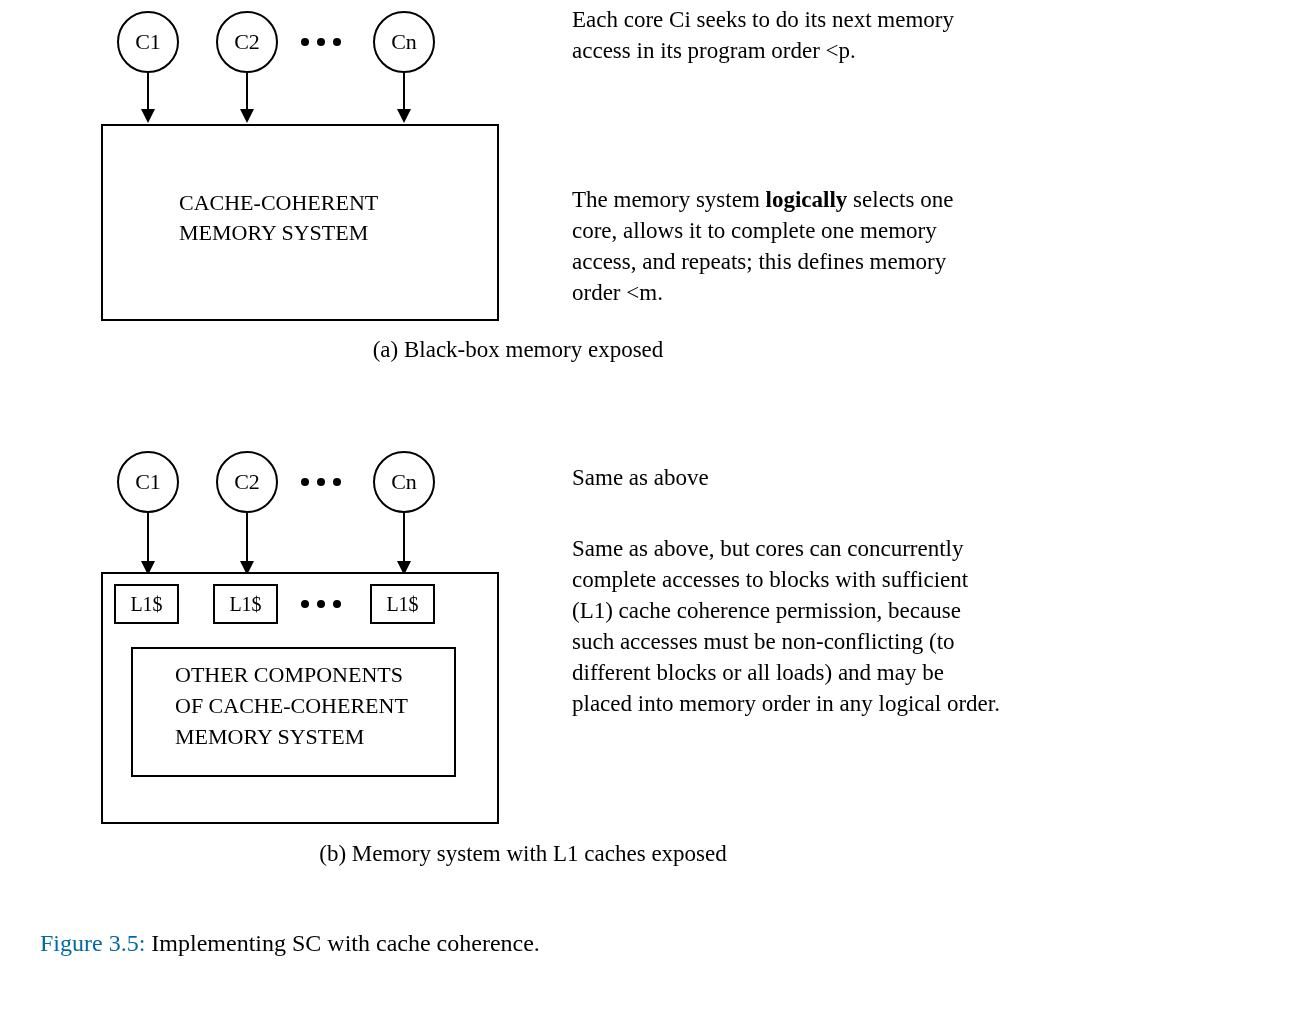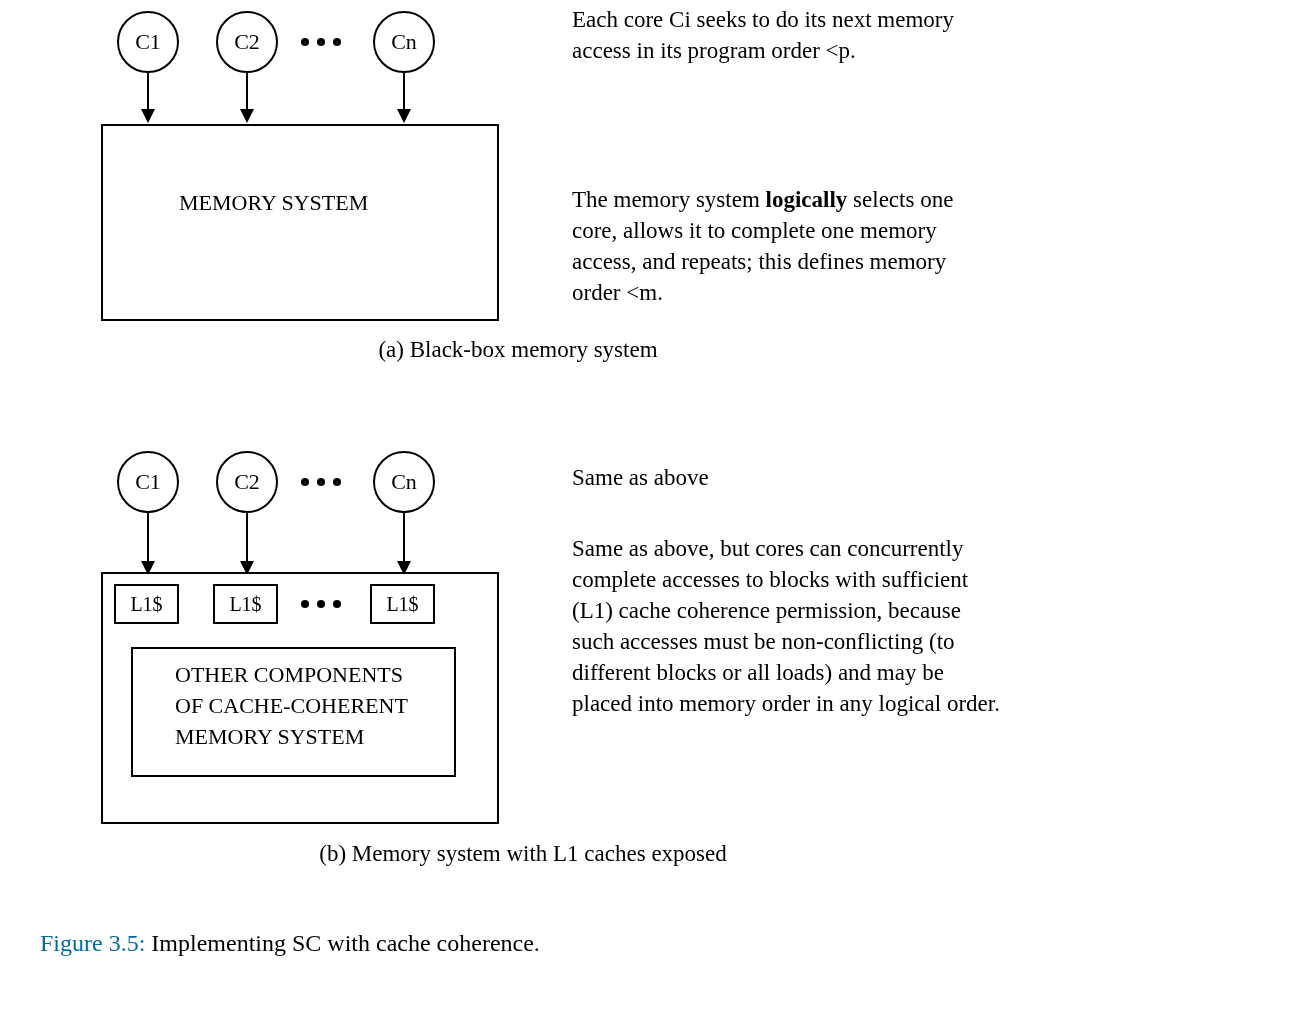--- a/index.html
+++ b/index.html
@@ -118,24 +118,25 @@
 
   <div class="arrow-line" style="left:147px; top:73px; height:38px;"></div>
   <div class="arrow-head" style="left:141px; top:109px;"></div>
   <div class="arrow-line" style="left:246px; top:73px; height:38px;"></div>
   <div class="arrow-head" style="left:240px; top:109px;"></div>
   <div class="arrow-line" style="left:403px; top:73px; height:38px;"></div>
   <div class="arrow-head" style="left:397px; top:109px;"></div>
 
   <div class="mem-box" style="left:101px; top:124px; width:398px; height:197px;"></div>
   <div class="mem-label" style="left:179px; top:188px;">
+    <div>CACHE-COHERENT</div>
     <div>MEMORY SYSTEM</div>
   </div>
 
-  <div class="sub-caption" style="left:358px; top:337px; width:320px;">(a) Black-box memory system</div>
+  <div class="sub-caption" style="left:358px; top:337px; width:320px;">(a) Black-box memory exposed</div>
 
   <div class="notes" style="left:572px; top:4px;">Each core Ci seeks to do its next memory access in its program order &lt;p.</div>
   <div class="notes" style="left:572px; top:184px;">
     <span>The memory system </span><span class="bold">logically</span><span> selects one core, allows it to complete one memory access, and repeats; this defines memory order &lt;m.</span>
   </div>
 
   <div class="core-circle" style="left:117px; top:451px;">
       <span>C1</span>
     </div>
   <div class="core-circle" style="left:216px; top:451px;">

